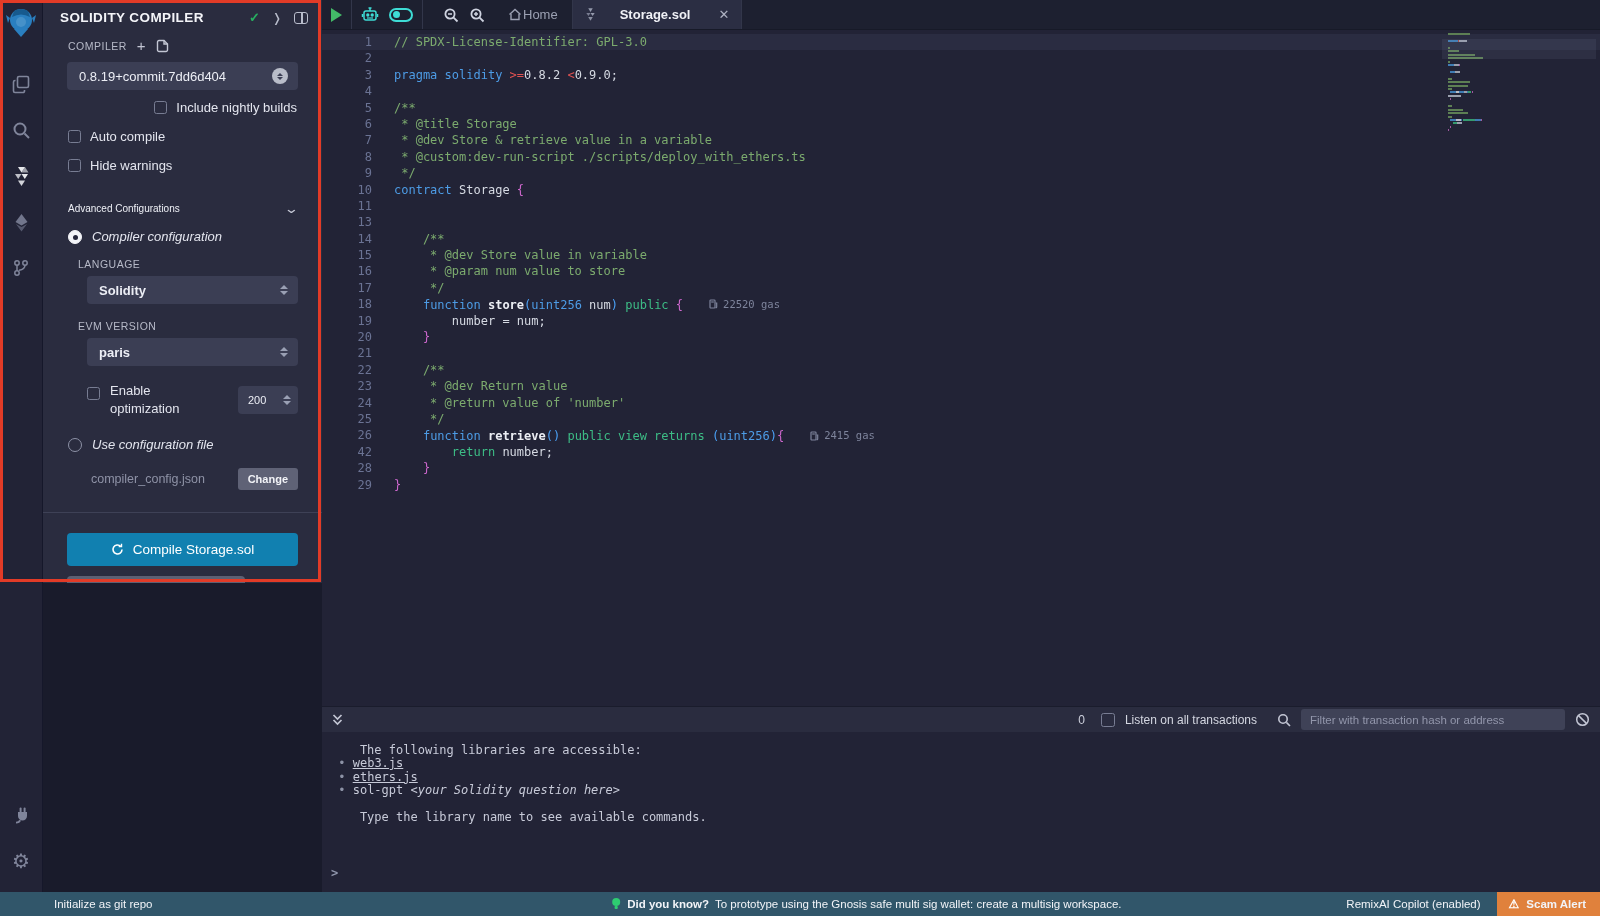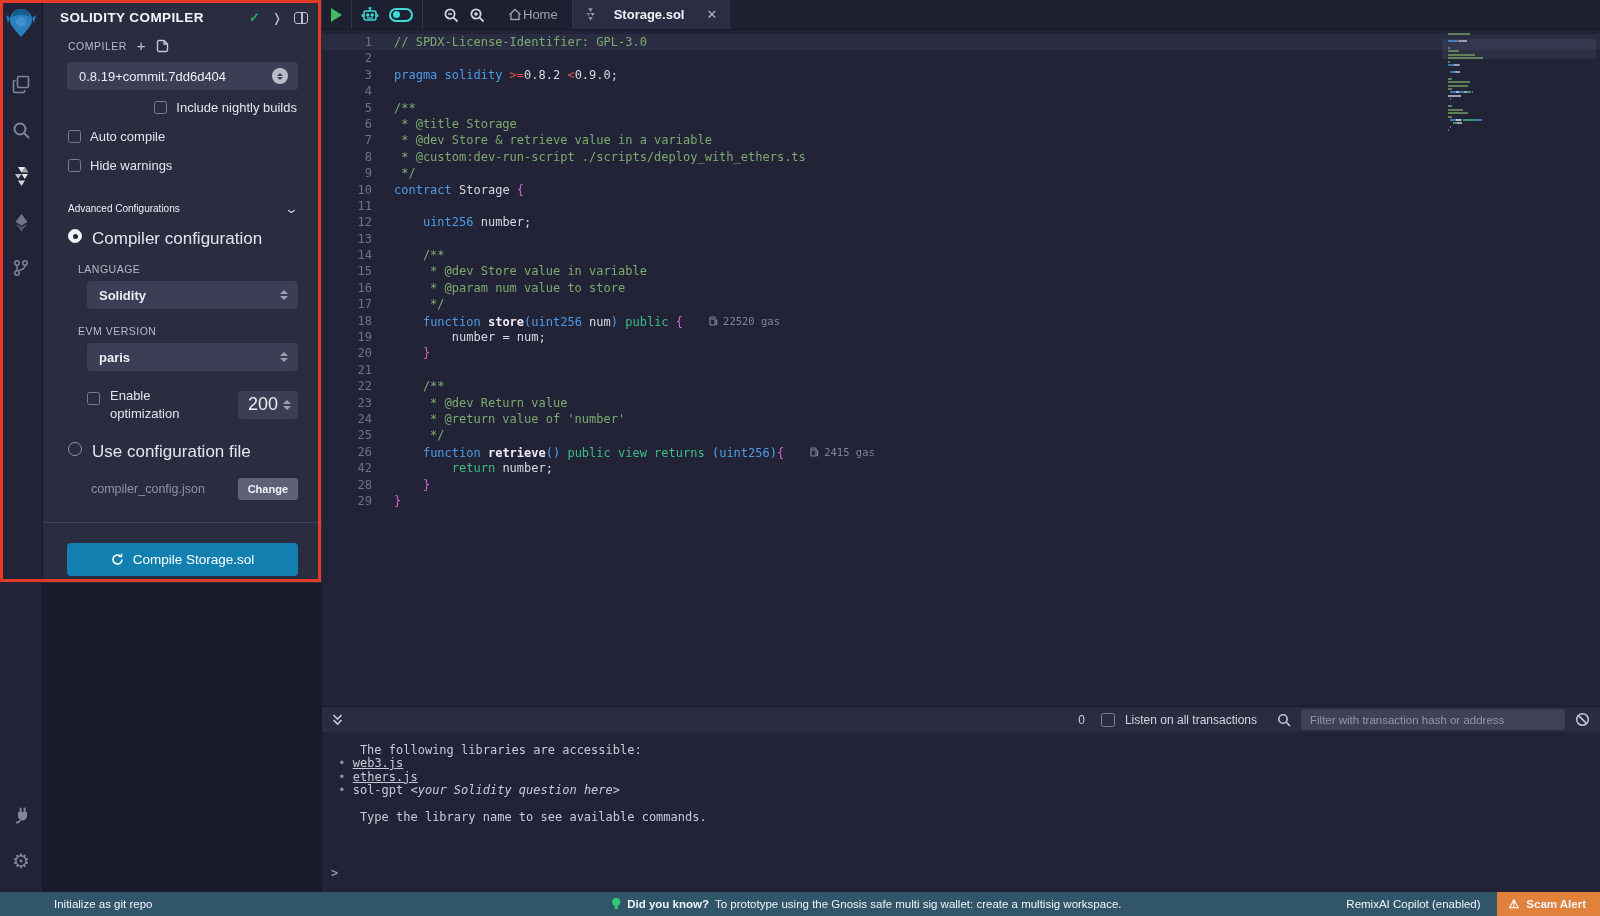--- a/index.html
+++ b/index.html
@@ -56,34 +56,34 @@
   .cb { width:13px; height:13px; border:1px solid #787d93; border-radius:2.5px; background:transparent;
         flex:none; cursor:pointer; }
   .check-row { display:flex; align-items:center; gap:9px; padding:0 25px; margin-top:14px; color:#e3e5ee; font-size:13px; }
   .check-row.right { justify-content:flex-end; margin-top:10px; }
   .check-row label { cursor:default; }
 
   .adv-head { display:flex; align-items:center; padding:0 25px; margin-top:28px; }
   .adv-title { font-size:10px; color:#eef0f6; flex:1; }
   .adv-chev { color:#c6c9d6; font-size:13px; transform:scaleX(1.4); }
 
-  .radio-row { display:flex; gap:10px; padding:0 25px; margin-top:13px; font-size:17px; color:#e3e5ee; }
+  .radio-row { display:flex; align-items:center; gap:10px; padding:0 25px; margin-top:13px; font-size:13px; color:#e3e5ee;font-style:italic; }
   .radio { width:14px; height:14px; border-radius:50%; border:1.5px solid #8d92a6; position:relative; flex:none; cursor:pointer; }
   .radio.sel { background:#f2f3f7; border-color:#f2f3f7; }
   .radio.sel::after { content:""; position:absolute; left:4px; top:4px; width:5px; height:5px; border-radius:50%; background:#23253a; }
 
   .sub { padding-left:10px; }
   .sub-label { font-size:10.5px; letter-spacing:.5px; color:#b7bac8; padding:0 25px; margin-top:14px; }
   .sub .selectbox { margin:6px 24px 0 34px; }
   .opt-row { display:flex; align-items:center; padding:0 24px 0 34px; margin-top:16px; }
   .opt-row .cb { margin-top:-12px; }
   .opt-label { width:92px; margin-left:10px; font-size:13px; color:#e3e5ee; line-height:1.35; }
   .numbox { margin-left:auto; width:60px; height:28px; background:#3b3e54; border-radius:4px; display:flex;
             align-items:center; padding:0 7px 0 10px; }
-  .numbox .val { flex:1; font-size:18px; color:#eceef5; }
+  .numbox .val { flex:1; font-size:11px; color:#eceef5; }
 
   .cfg-row { display:flex; align-items:center; padding:0 24px 0 48px; margin-top:16px; }
   .cfg-name { color:#8e92a6; font-size:12.5px; flex:1; }
   .btn-change { background:#5f6276; color:#f2f3f7; font-size:11px; font-weight:bold; border:none; border-radius:3px;
                 padding:5px 10px; cursor:pointer; }
 
   .panel-divider { height:1px; background:#3e4156; margin:22px 0 0 0; }
 
   .btn-compile { display:flex; align-items:center; justify-content:center; gap:9px; margin:20px 24px 0 24px;
                  width:231px; height:33px; background:#1180b0; border:none; border-radius:4px; color:#fff;
@@ -97,21 +97,21 @@
 
   #tabbar { height:30px; background:#1d2030; border-bottom:1px solid #171a28; display:flex; align-items:stretch; }
   .tb-sec { display:flex; align-items:center; padding:0 9px; border-right:1px solid #32364a; gap:10px; }
   .tb-sec.noborder { border-right:none; }
   .play-tri { width:0; height:0; border-top:7px solid transparent; border-bottom:7px solid transparent;
               border-left:11px solid #43b968; cursor:pointer; }
   .toggle { width:24px; height:14px; border:2px solid #3edcd5; border-radius:8px; position:relative; cursor:pointer; }
   .toggle::after { content:""; position:absolute; left:2px; top:1.5px; width:7px; height:7px; border-radius:50%; background:#3edcd5; }
   .home-tab { display:flex; align-items:center; gap:1px; padding:0 14px; color:#9ba0b2; font-size:13px;
               border-right:1px solid #32364a; cursor:pointer; }
-  .file-tab { display:flex; align-items:center; gap:18px; padding:0 12px; background:#2b2e43; color:#f0f1f6;
+  .file-tab { display:flex; align-items:center; gap:24px; padding:0 12px; background:#2b2e43; color:#f0f1f6;
               font-size:13px; font-weight:bold; border-right:1px solid #32364a; cursor:pointer; }
   .tab-close { color:#aeb2c2; font-weight:normal; font-size:13px; margin-left:4px; cursor:pointer; }
   .tb-rest { flex:1; }
 
   #editor { position:relative; height:676px; background:#222336; overflow:hidden; cursor:text; }
   #code { position:absolute; top:4px; left:0; right:0; font-family:"DejaVu Sans Mono",monospace; font-size:12px; }
   .cl { display:flex; height:16.4px; line-height:16.4px; white-space:pre; }
   .cl.hl { background:rgba(160,170,210,0.07); }
   .ln { width:50px; text-align:right; color:#6b7394; flex:none; padding-right:0; }
   .lc { padding-left:22px; }
@@ -395,21 +395,20 @@
           <div class="cl"><span class="ln">2</span><span class="lc"></span></div>
           <div class="cl"><span class="ln">3</span><span class="lc"><span class="c-kw">pragma solidity </span><span class="c-op">&gt;=</span><span class="c-plain">0.8.2 </span><span class="c-op">&lt;</span><span class="c-plain">0.9.0;</span></span></div>
           <div class="cl"><span class="ln">4</span><span class="lc"></span></div>
           <div class="cl"><span class="ln">5</span><span class="lc"><span class="c-comment">/**</span></span></div>
           <div class="cl"><span class="ln">6</span><span class="lc"><span class="c-comment"> * @title Storage</span></span></div>
           <div class="cl"><span class="ln">7</span><span class="lc"><span class="c-comment"> * @dev Store &amp; retrieve value in a variable</span></span></div>
           <div class="cl"><span class="ln">8</span><span class="lc"><span class="c-comment"> * @custom:dev-run-script ./scripts/deploy_with_ethers.ts</span></span></div>
           <div class="cl"><span class="ln">9</span><span class="lc"><span class="c-comment"> */</span></span></div>
           <div class="cl"><span class="ln">10</span><span class="lc"><span class="c-kw">contract </span><span class="c-plain">Storage </span><span class="c-brace">{</span></span></div>
           <div class="cl"><span class="ln">11</span><span class="lc"></span></div>
-          <div class="cl"><span class="ln">12</span><span class="lc"><span class="c-plain">    </span><span class="c-kw">uint256</span><span class="c-plain"> number;</span></span></div>
           <div class="cl"><span class="ln">13</span><span class="lc"></span></div>
           <div class="cl"><span class="ln">14</span><span class="lc"><span class="c-comment">    /**</span></span></div>
           <div class="cl"><span class="ln">15</span><span class="lc"><span class="c-comment">     * @dev Store value in variable</span></span></div>
           <div class="cl"><span class="ln">16</span><span class="lc"><span class="c-comment">     * @param num value to store</span></span></div>
           <div class="cl"><span class="ln">17</span><span class="lc"><span class="c-comment">     */</span></span></div>
           <div class="cl"><span class="ln">18</span><span class="lc"><span class="c-plain">    </span><span class="c-kw">function </span><span class="c-fn">store</span><span class="c-paren">(</span><span class="c-kw">uint256</span><span class="c-plain"> num</span><span class="c-paren">)</span><span class="c-plain"> </span><span class="c-mod">public</span><span class="c-plain"> </span><span class="c-brace">{</span><span class="gas"><svg width="9" height="10" viewBox="0 0 9 10" fill="none" stroke="#7e849c" stroke-width="1.2">
                   <rect x="1" y="1" width="5" height="8" rx="0.8"></rect>
                   <path d="M2.2 3 h2.6"></path>
                   <path d="M6.5 4 h1.2 v4 a0.8 0.8 0 0 1 -1.2 0.6"></path>
                 </svg><span>22520 gas</span></span></span></div>

